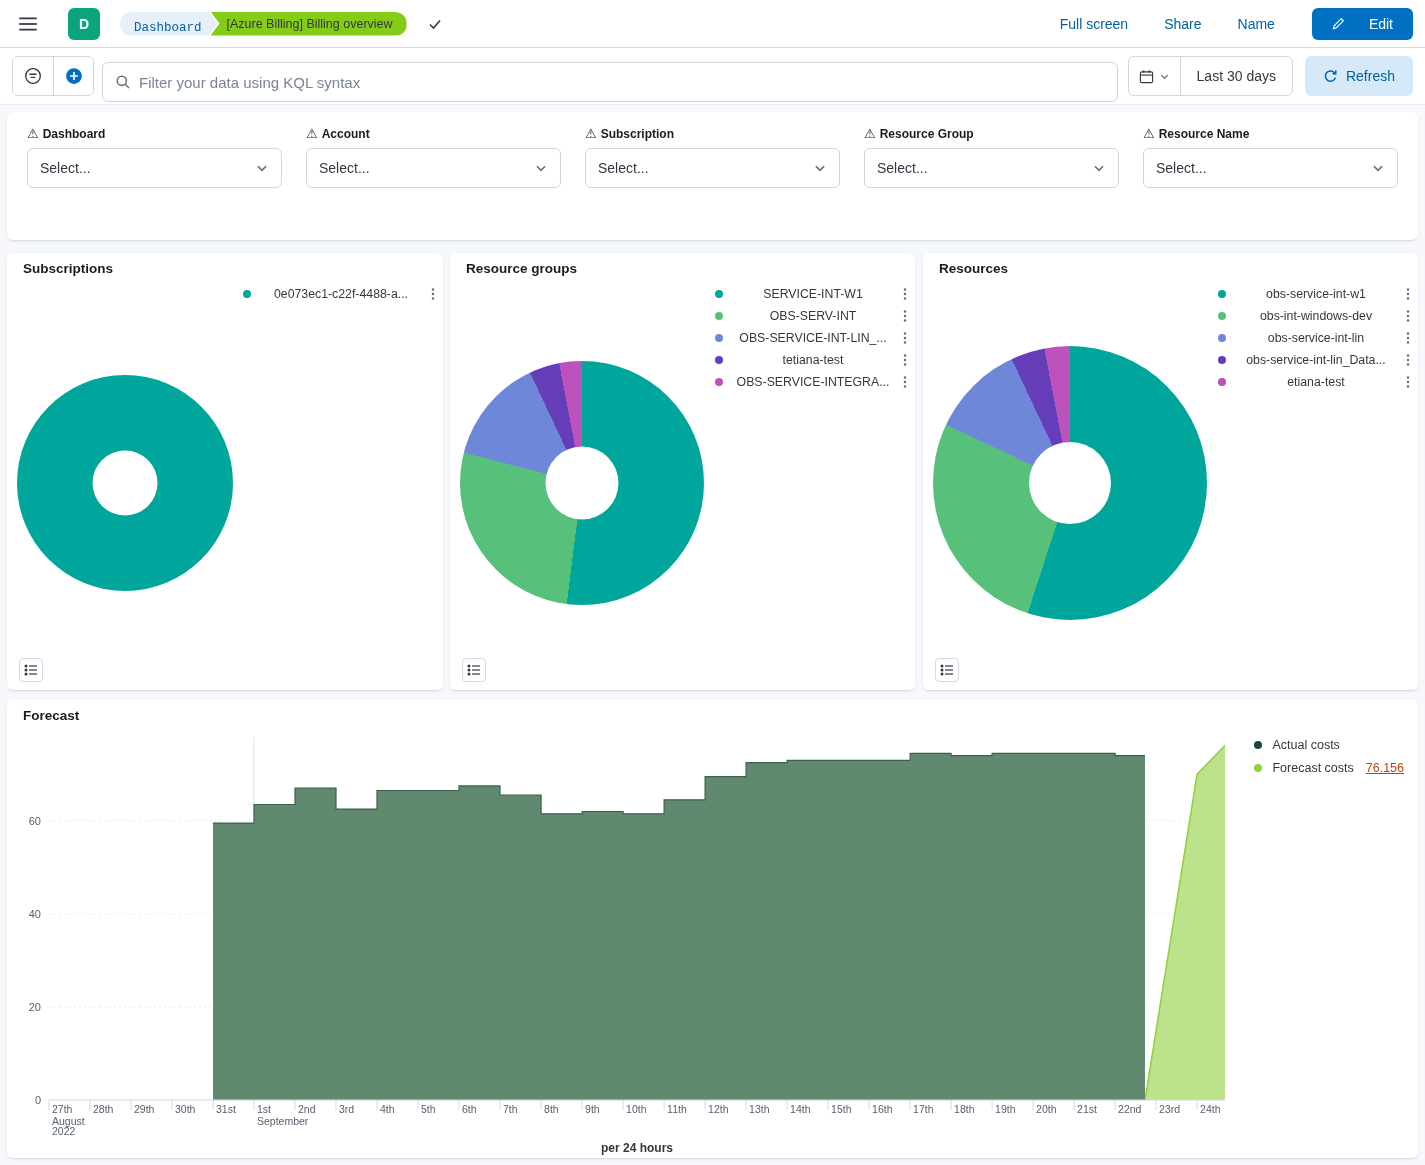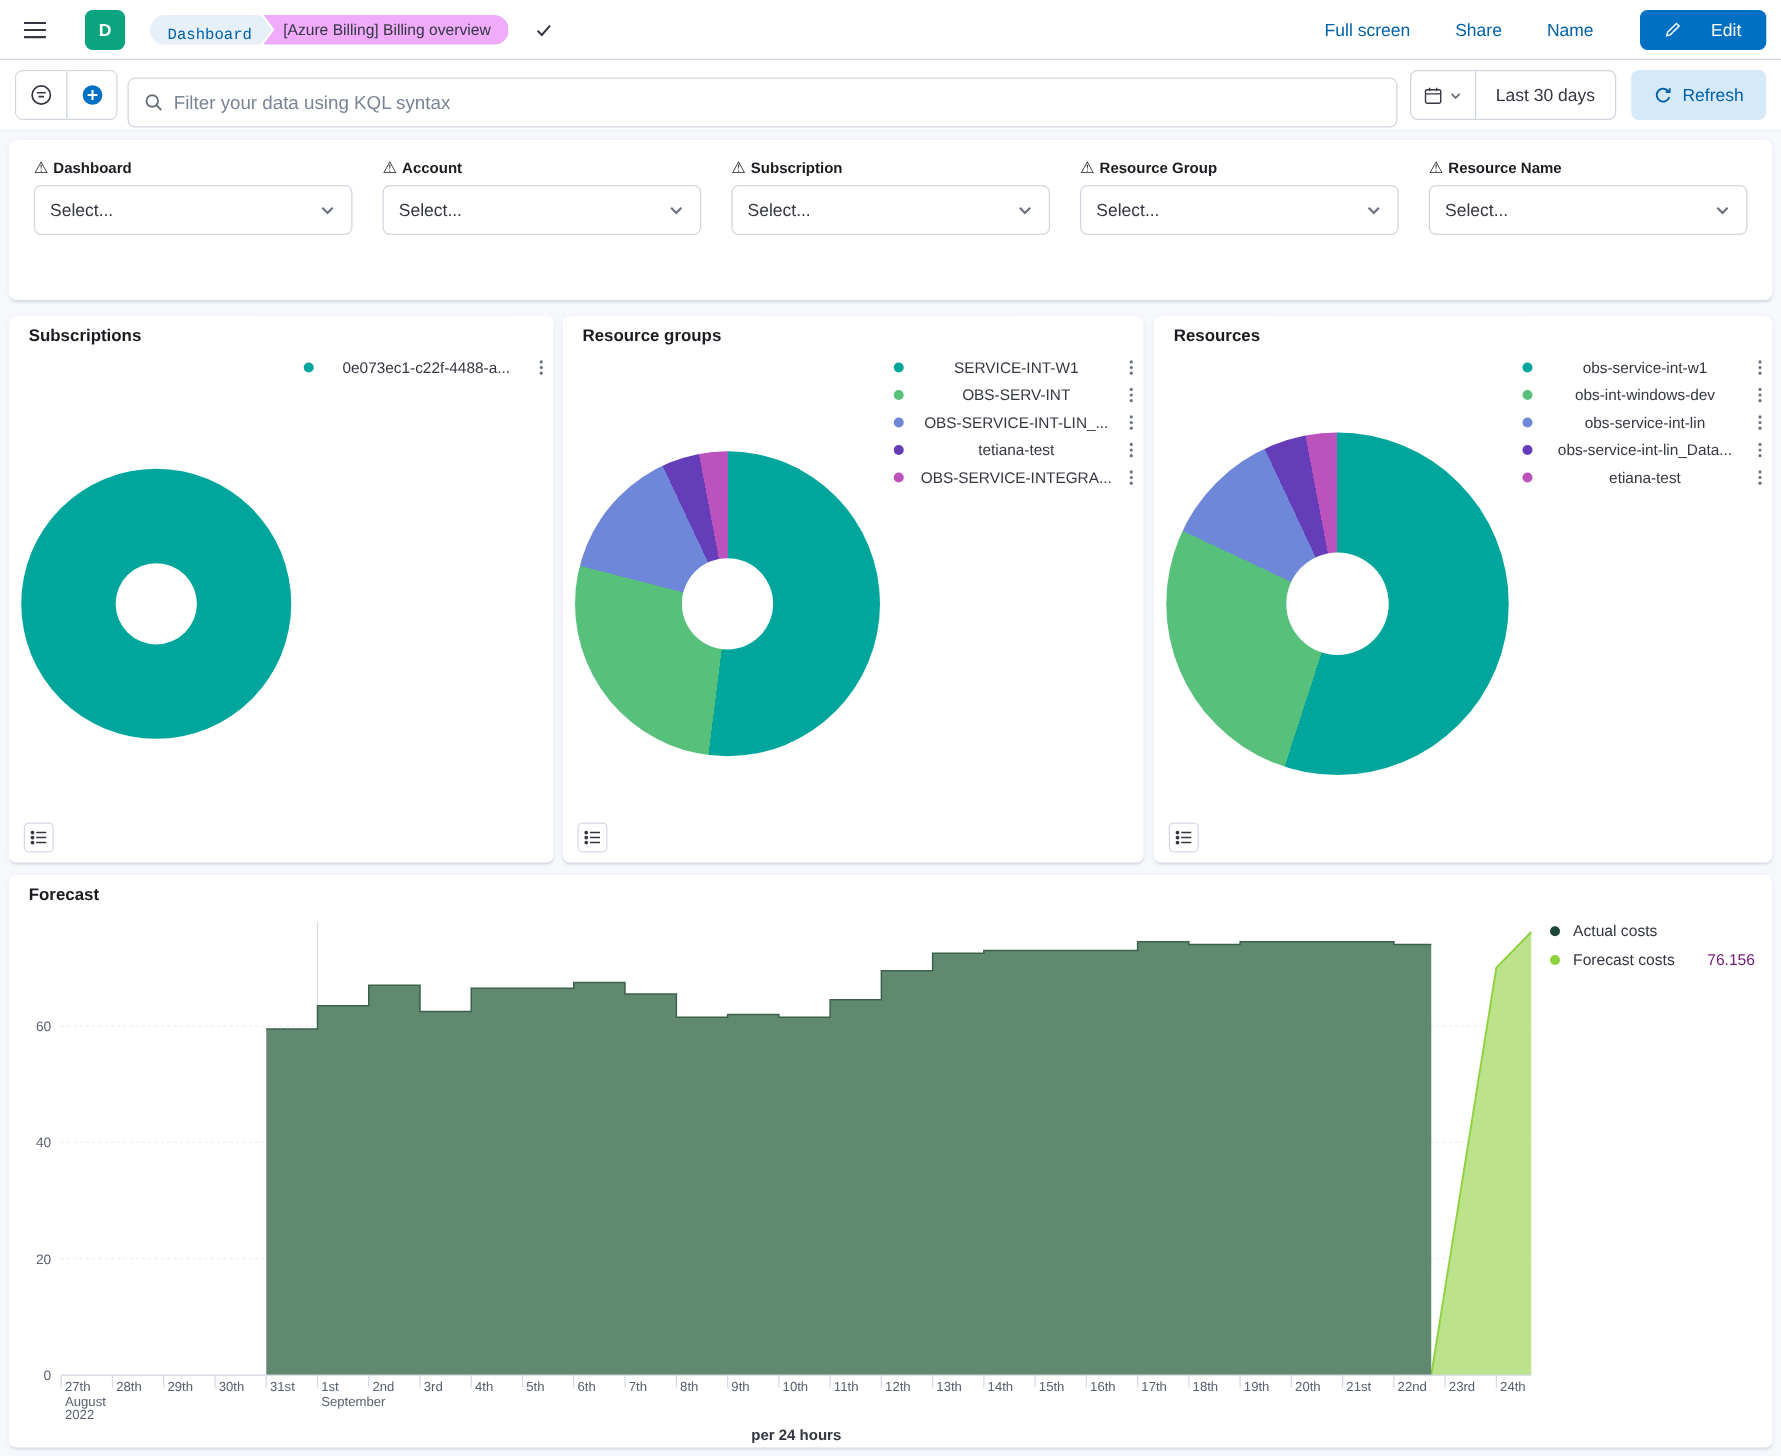--- a/index.html
+++ b/index.html
@@ -25,21 +25,21 @@
   }
   .crumbs { display:flex; align-items:center; margin-left:10px; }
   .crumb { height:24px; line-height:24px; font-size:12.5px; white-space:nowrap; cursor:pointer; }
   .crumb-first {
     background:#e7f0f9; color:#0061a6; padding:4px 16px 0 14px;
     border-radius:12px 0 0 12px;
     clip-path:polygon(0 0, calc(100% - 9px) 0, 100% 50%, calc(100% - 9px) 100%, 0 100%);
     font-family:Liberation Mono, monospace;
   }
   .crumb-last {
-    background:#f0abfc; color:#343741; padding:0 14px 0 16px; margin-left:-7px;
+    background:#84cc16; color:#343741; padding:0 14px 0 16px; margin-left:-7px;
     border-radius:0 12px 12px 0;
     clip-path:polygon(0 0, 100% 0, 100% 100%, 0 100%, 9px 50%);
   }
   .check-icon { margin-left:10px; }
   .spacer { flex:1; }
   .hlink { color:#0061a6; font-size:14px; margin:0 13px; cursor:pointer; white-space:nowrap; }
   .btn-edit {
     background:#0071c2; color:#fff; border:none; border-radius:6px; height:32px;
     padding:0 20px; margin-left:14px; display:flex; align-items:center; gap:24px;
     font-size:14px; font-weight:500; font-family:inherit; cursor:pointer;
@@ -107,21 +107,21 @@
     position:absolute; left:12px; bottom:8px; width:24px; height:24px;
     border:1px solid #d3dae6; border-radius:4px; background:#fff;
     display:flex; align-items:center; justify-content:center; cursor:pointer;
   }
   
   #forecast-svg { position:absolute; left:0; top:0; }
   #forecast-svg text { font-family:"Liberation Sans", sans-serif; }
   .fc-legend { position:absolute; right:14px; top:36px; display:flex; flex-direction:column; gap:5px; }
   .fc-legend .legend-row { gap:10px; }
   .fc-legend .legend-label { flex:0 0 auto; font-size:12.5px; }
-  .fc-legend .legend-value { font-size:12.5px; color:#701a75; margin-left:16px; }
+  .fc-legend .legend-value { font-size:12.5px; color:#c2410c; margin-left:2px;text-decoration:underline; }
 </style>
 </head>
 <body>
 
 <div class="header">
   <span class="icon-plain hamburger">
     <svg width="20" height="20" viewBox="0 0 16 16" stroke="#343741" stroke-width="1.4">
         <line x1="1" y1="3.5" x2="15" y2="3.5"></line>
         <line x1="1" y1="8" x2="15" y2="8"></line>
         <line x1="1" y1="12.5" x2="15" y2="12.5"></line>

